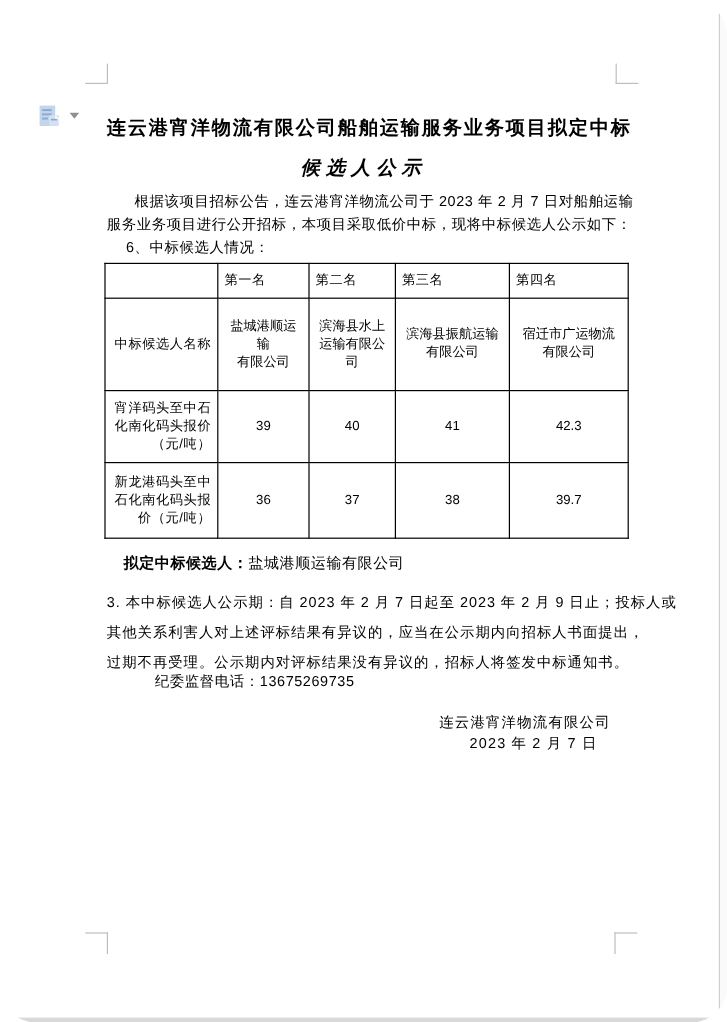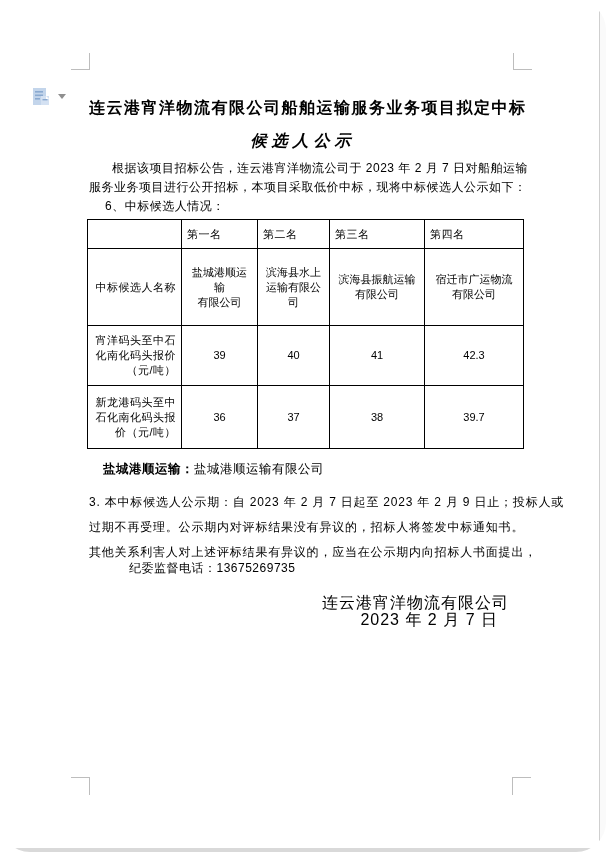--- a/index.html
+++ b/index.html
@@ -61,21 +61,21 @@
   .notice { position:absolute; left:89px; top:490px; width:428px; font-size:12px;
     line-height:25px; letter-spacing:0.8px; }
   .notice .line { white-space:nowrap;text-align:center; }
 
   
   .contacts { position:absolute; left:89px; top:560px; width:428px; font-size:12px;
     line-height:17px; letter-spacing:0.5px;margin-left:40px; }
 
   
   .signoff { position:absolute; left:89px; top:594px; width:428px; text-align:right;
-    font-size:16px; line-height:17px; letter-spacing:1px; }
+    font-size:12px; line-height:17px; letter-spacing:1px; }
   .signoff .company { padding-right:8px; white-space:nowrap; }
   .signoff .date { padding-right:19px; white-space:nowrap; }
 </style>
 </head>
 <body>
 
 <div class="page">
 
   <div class="right-edge-line"></div>
   <div class="right-edge-strip"></div>
@@ -155,27 +155,27 @@
 价（元/吨）</td>
       <td class="val">36</td>
       <td class="val">37</td>
       <td class="val">38</td>
       <td class="val">39.7</td>
     </tr>
   </tbody>
     </table>
 
   <div class="winner">
-    <span class="w-label">盐城港顺运输：</span><span>盐城港顺运输有限公司</span>
+    <span class="w-label">拟定中标候选人：</span><span>盐城港顺运输有限公司</span>
   </div>
 
   <div class="notice">
     <div class="line">3. 本中标候选人公示期：自 2023 年 2 月 7 日起至 2023 年 2 月 9 日止；投标人或</div>
+    <div class="line">其他关系利害人对上述评标结果有异议的，应当在公示期内向招标人书面提出，</div>
     <div class="line">过期不再受理。公示期内对评标结果没有异议的，招标人将签发中标通知书。</div>
-    <div class="line">其他关系利害人对上述评标结果有异议的，应当在公示期内向招标人书面提出，</div>
   </div>
 
   <div class="contacts">
     <div>纪委监督电话：13675269735</div>
   </div>
 
   <div class="signoff">
     <div class="company">连云港宵洋物流有限公司</div>
     <div class="date">2023 年 2 月 7 日</div>
   </div>

